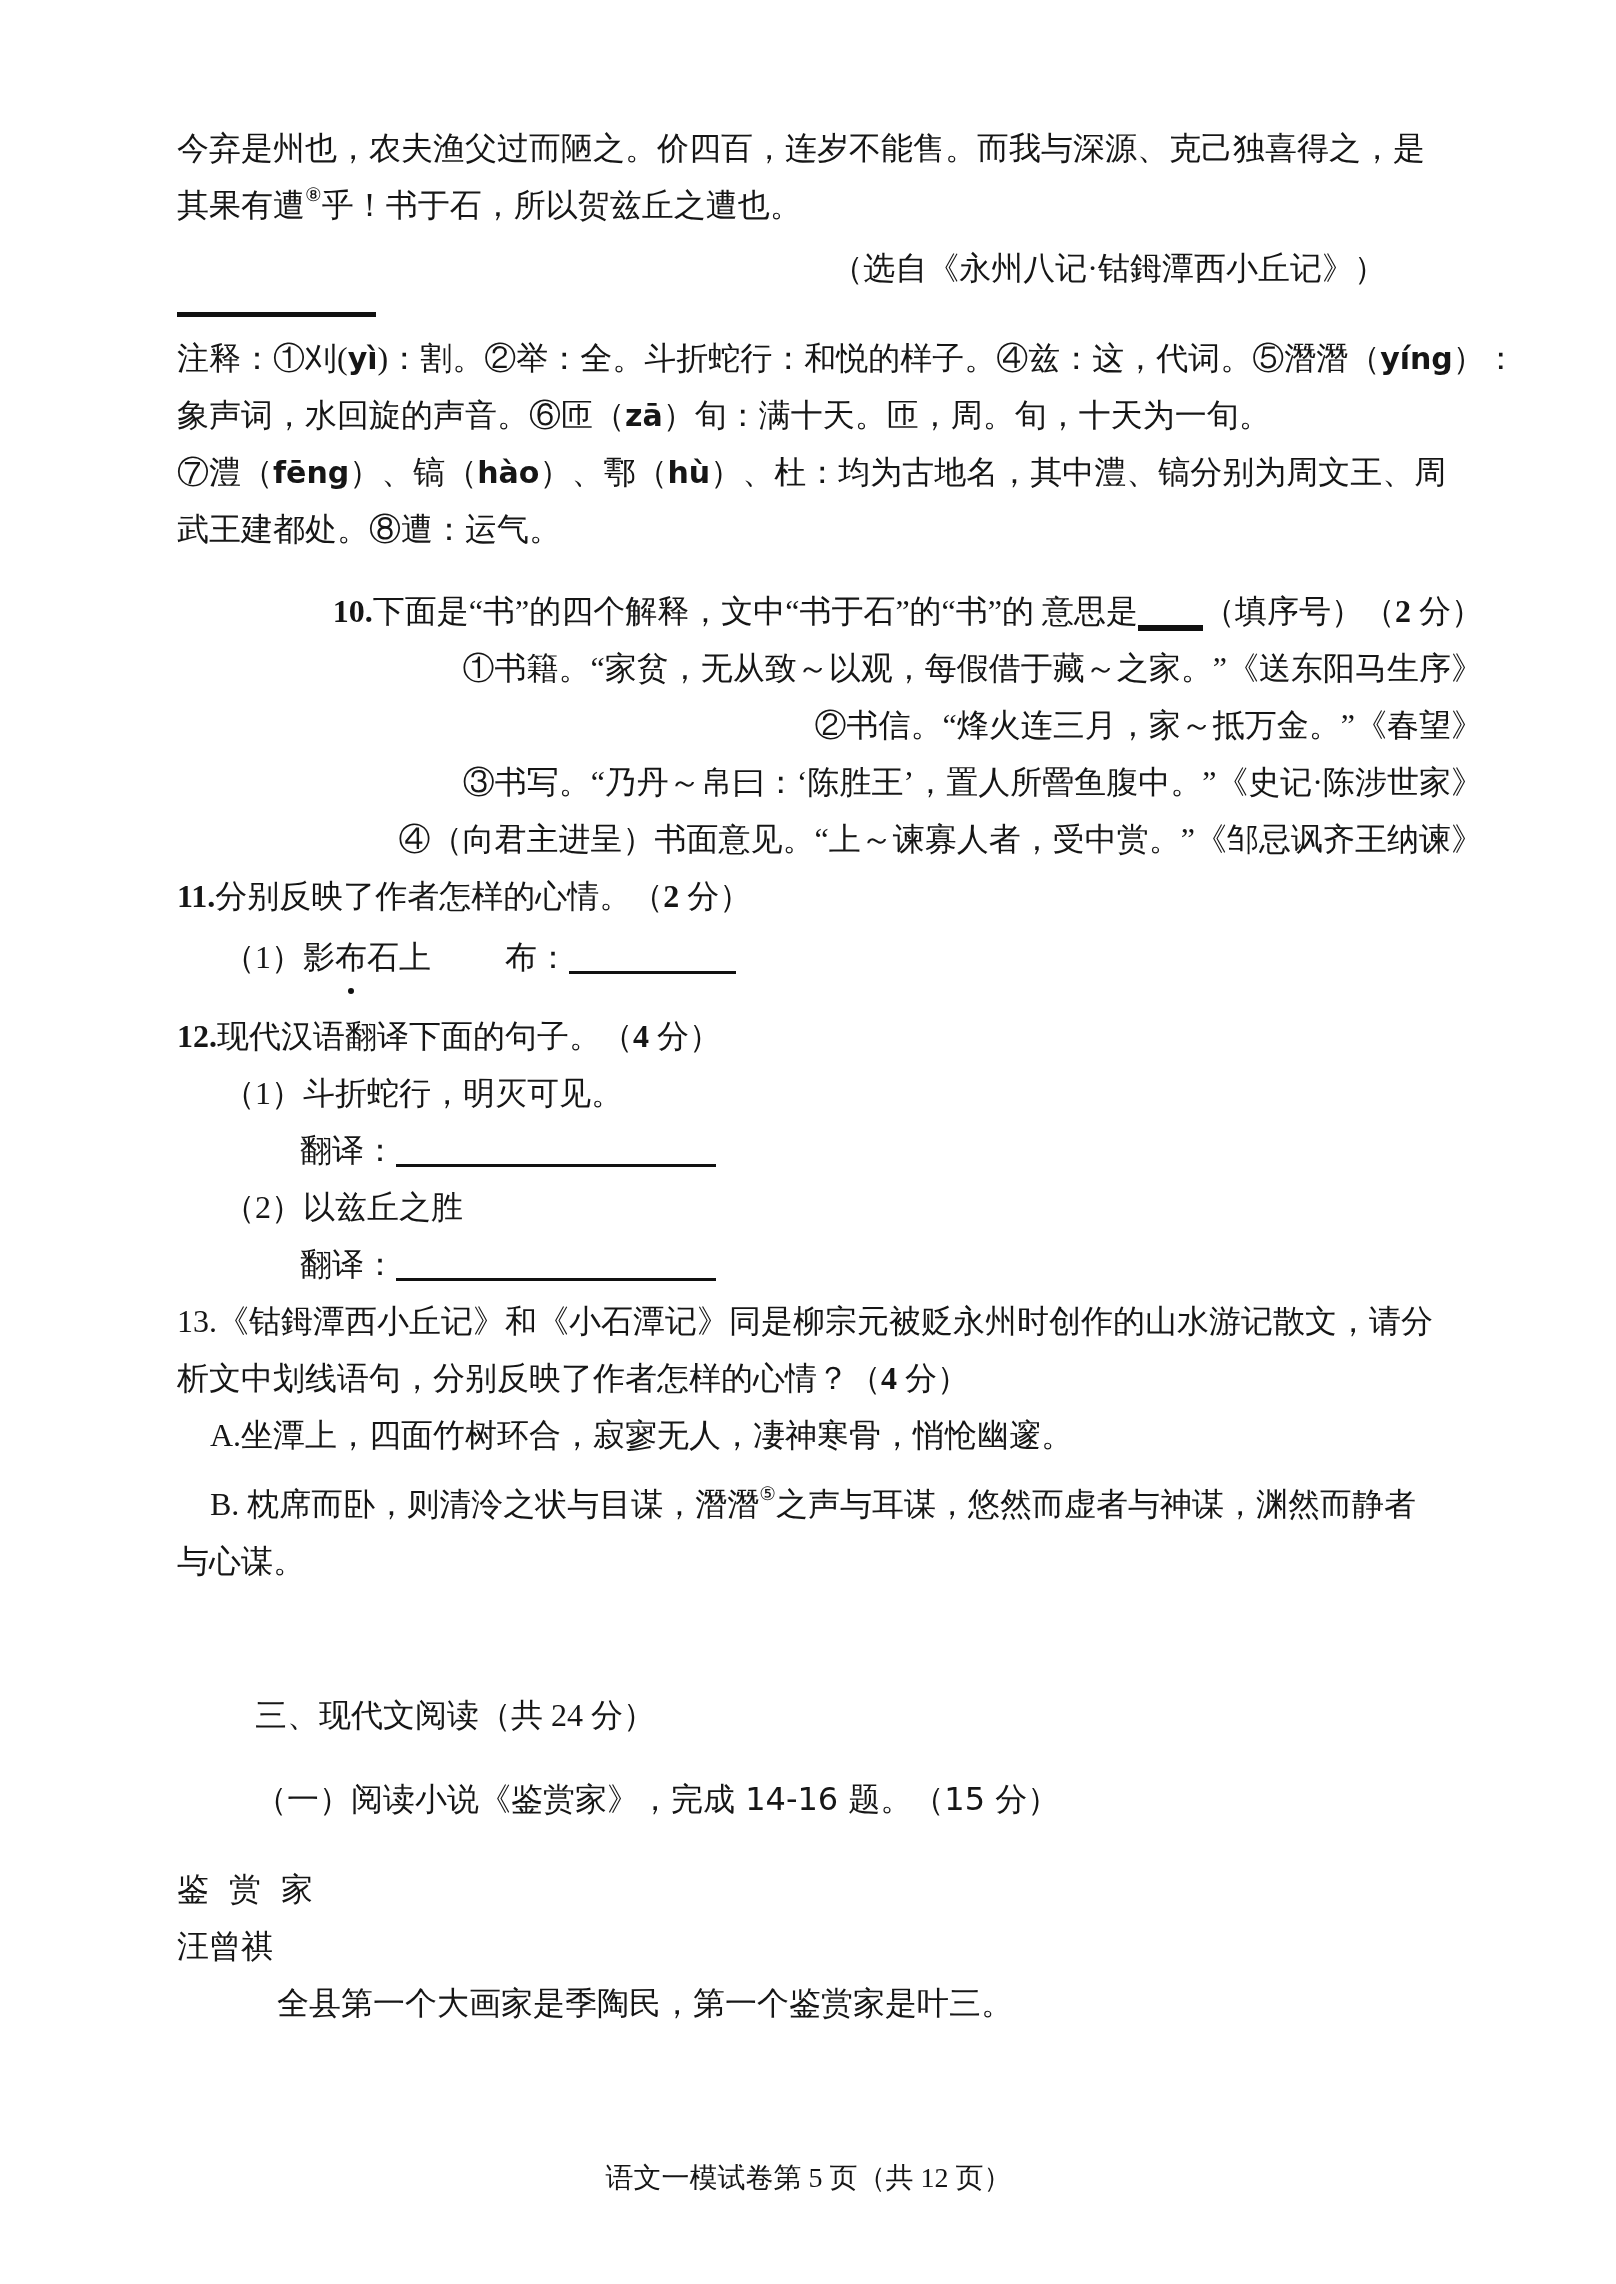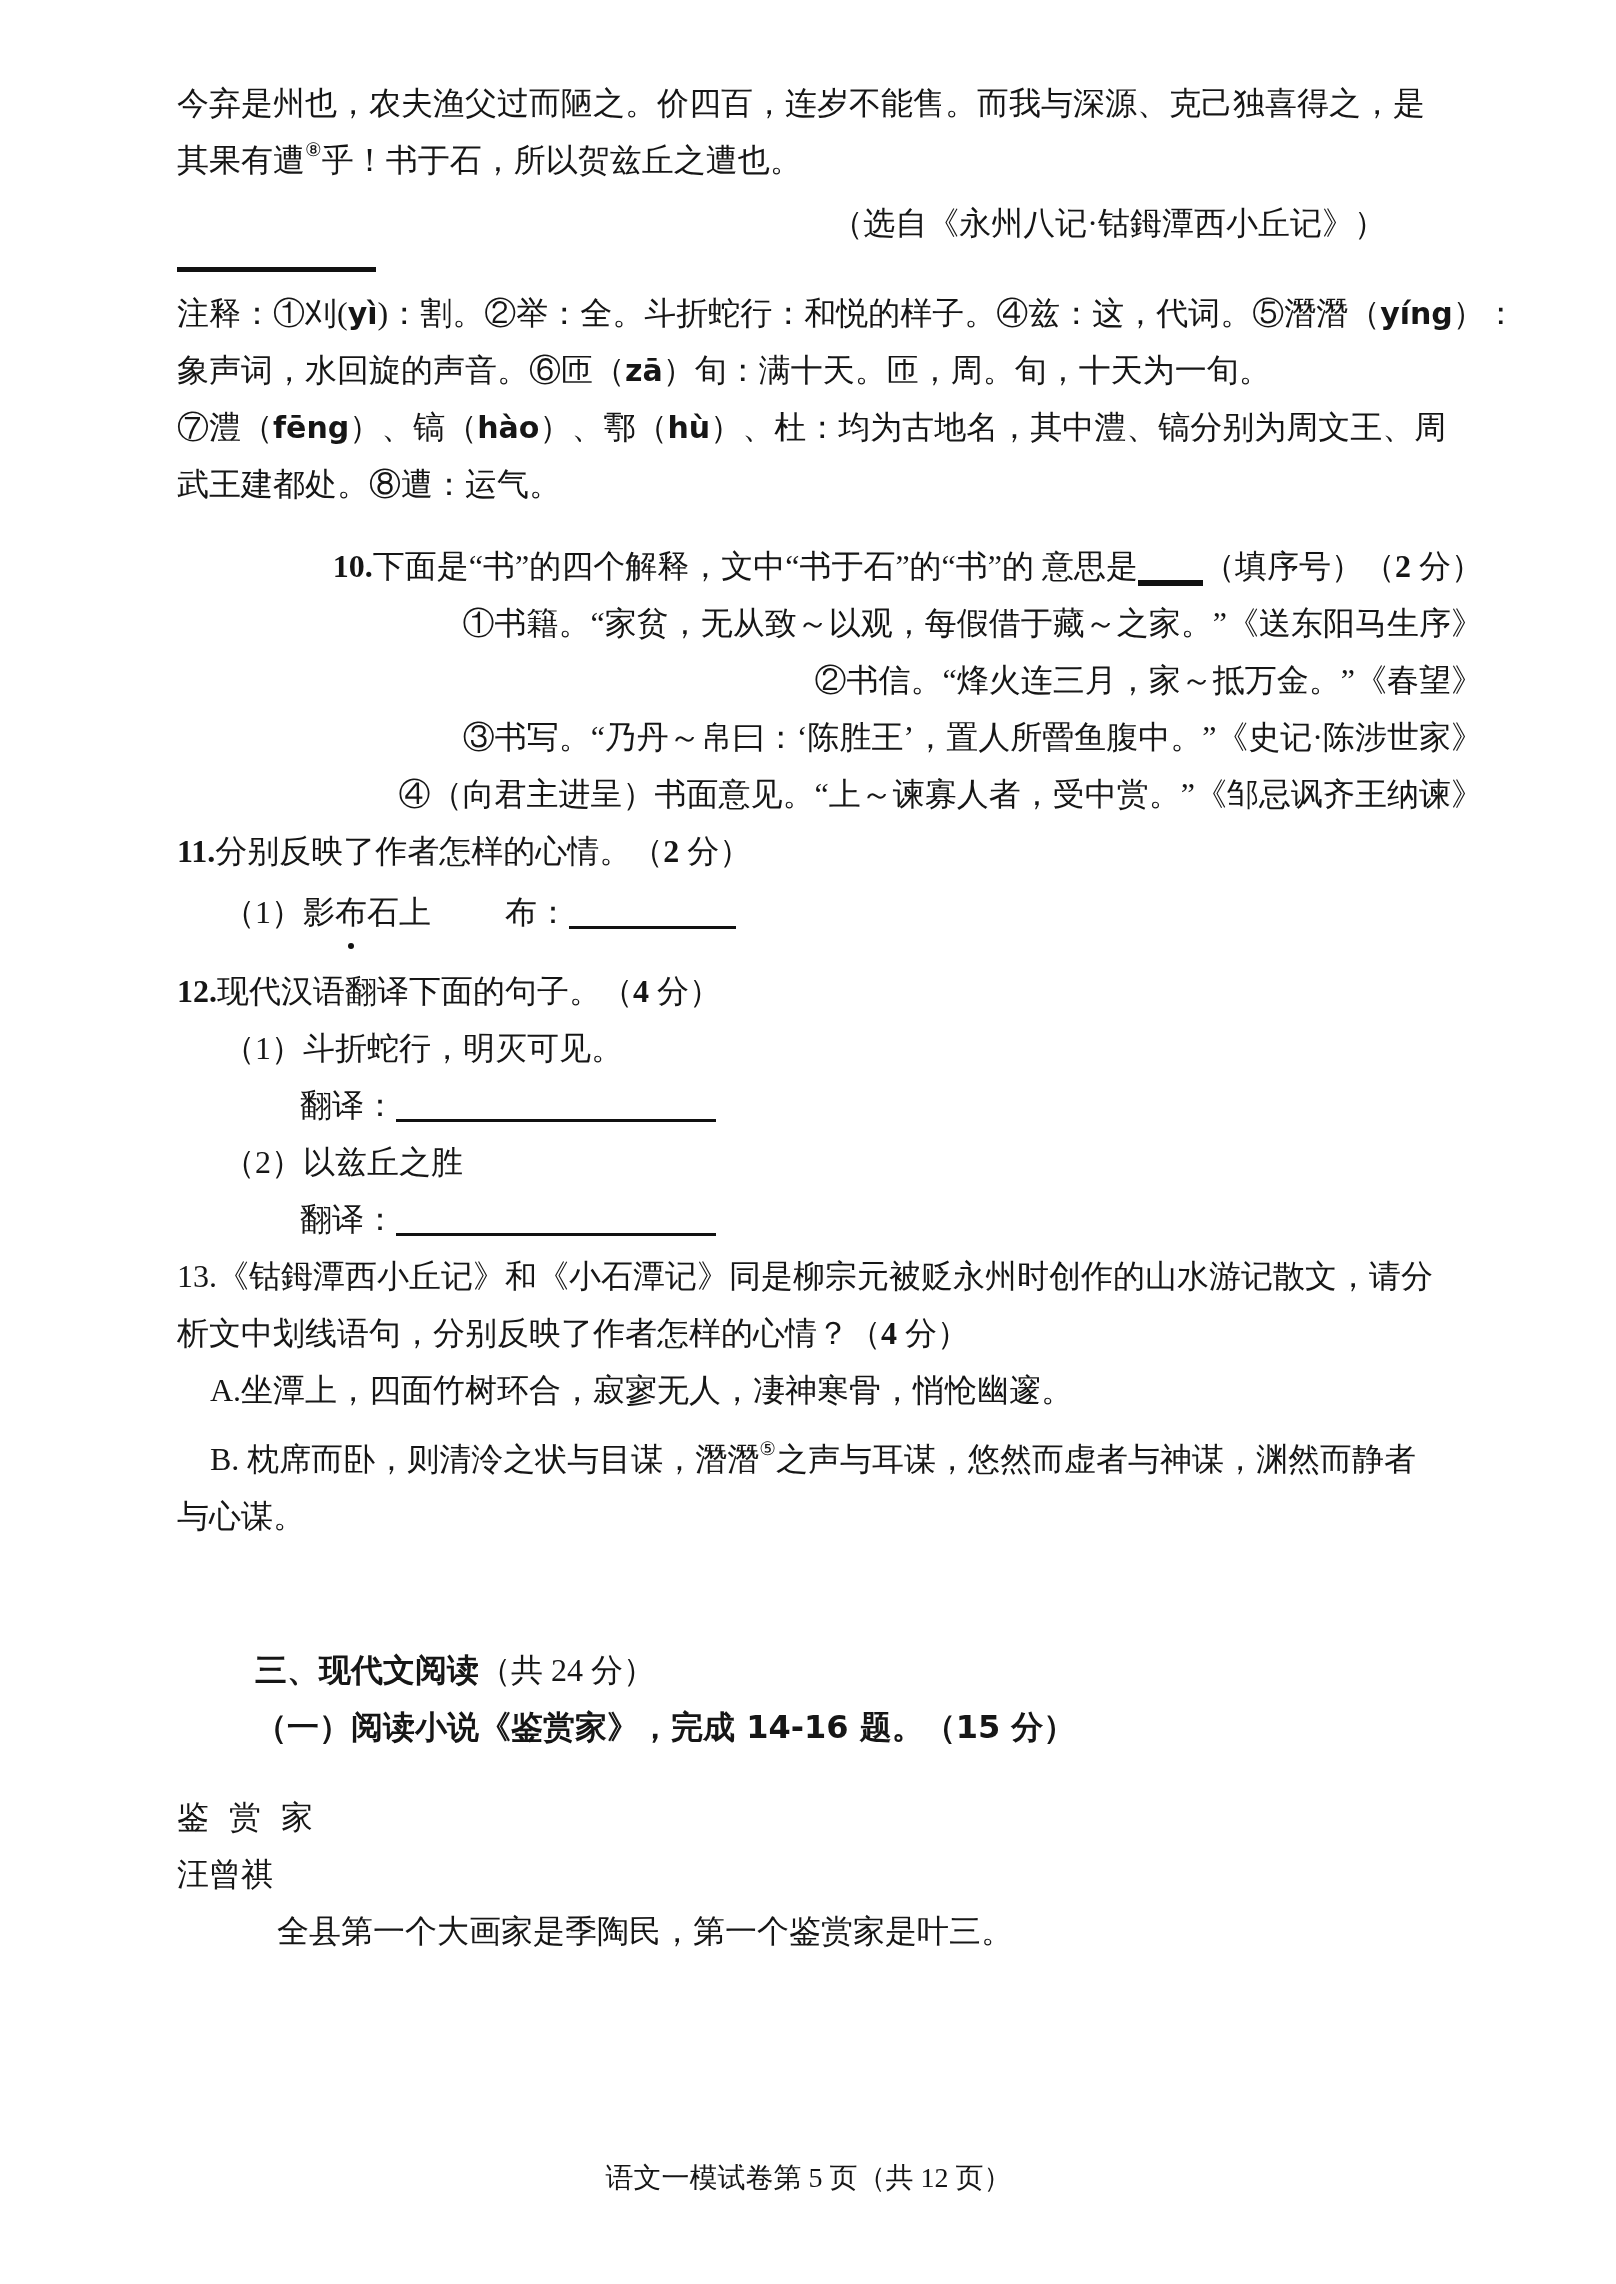--- a/index.html
+++ b/index.html
@@ -1,24 +1,24 @@
 <!DOCTYPE html>
 <html style="font-size:12px"><head>
 <meta charset="utf-8">
 <style>
   html,body{margin:0;padding:0;background:#e8e8e8;}
   .page{
     width:1617px;height:2284px;background:#ffffff;color:#161616;
     font-family:"Liberation Serif","DejaVu Serif",serif;
     font-size:32px;position:relative;overflow:hidden;margin:0 auto;
   }
-  .content{padding:75px 134px 0 177px;}
+  .content{padding:120px 134px 0 177px;}
   .ln{margin:0;line-height:57px;white-space:nowrap;}
   .b{font-weight:bold;}
-  .hei{font-family:"DejaVu Sans","Liberation Sans",sans-serif;font-weight:bold;}
+  .hei{font-family:"DejaVu Sans","Liberation Sans",sans-serif;font-weight:normal;margin-top:27px;}
   .py{font-family:"DejaVu Sans","Liberation Sans",sans-serif;font-weight:bold;font-size:30px;}
   sup.fn{font-size:18.6px;vertical-align:15px;line-height:0;}
   .source{text-align:right;padding-right:97px;margin-top:6px;}
   .rule{width:199px;height:4.5px;background:#111;margin:15px 0 13.4px 0;}
   .blank{display:inline-block;border-bottom:3.7px solid #111;height:25px;vertical-align:-6px;}
   .blank.short{width:65px;border-bottom-width:6px;vertical-align:-9px;}
   .blank.mid{width:167px;}
   .blank.long{width:320px;}
   .em-dot{position:relative;display:inline-block;}
   .em-dot::after{content:"";position:absolute;left:50%;bottom:-7.4px;width:6px;height:6px;

